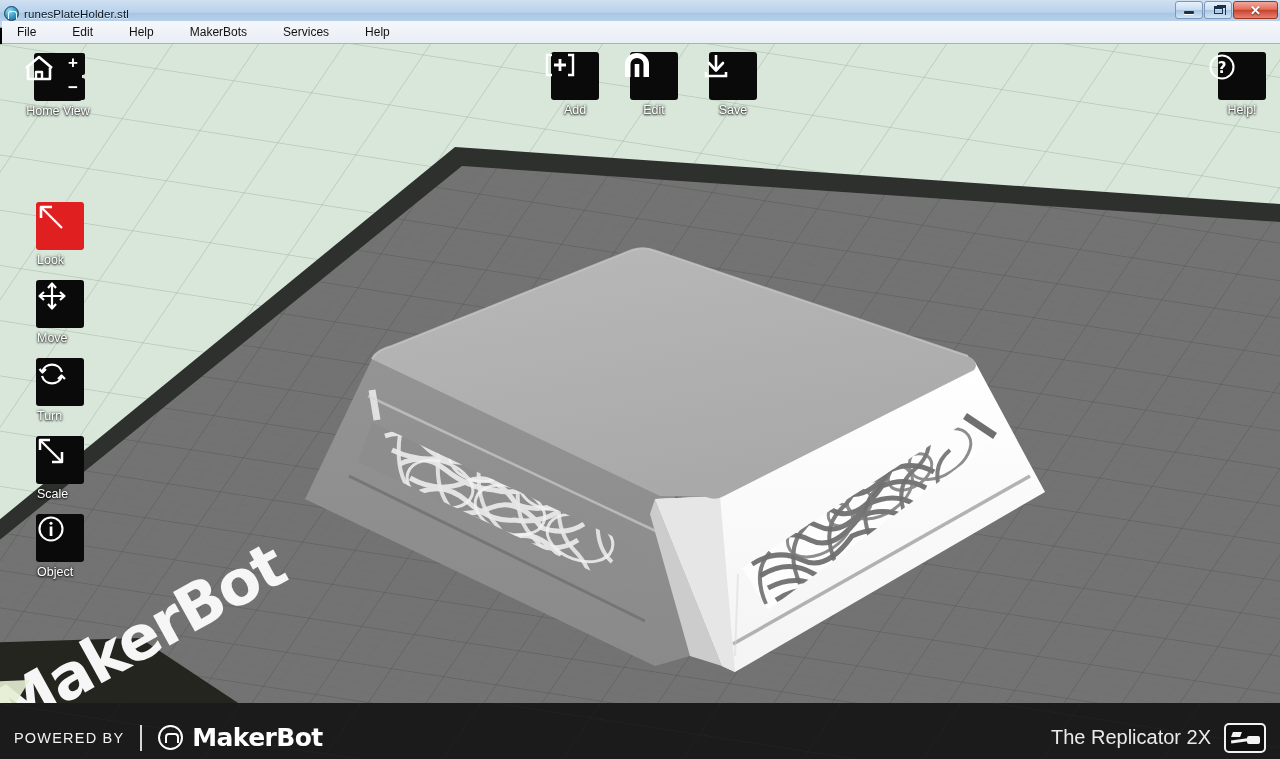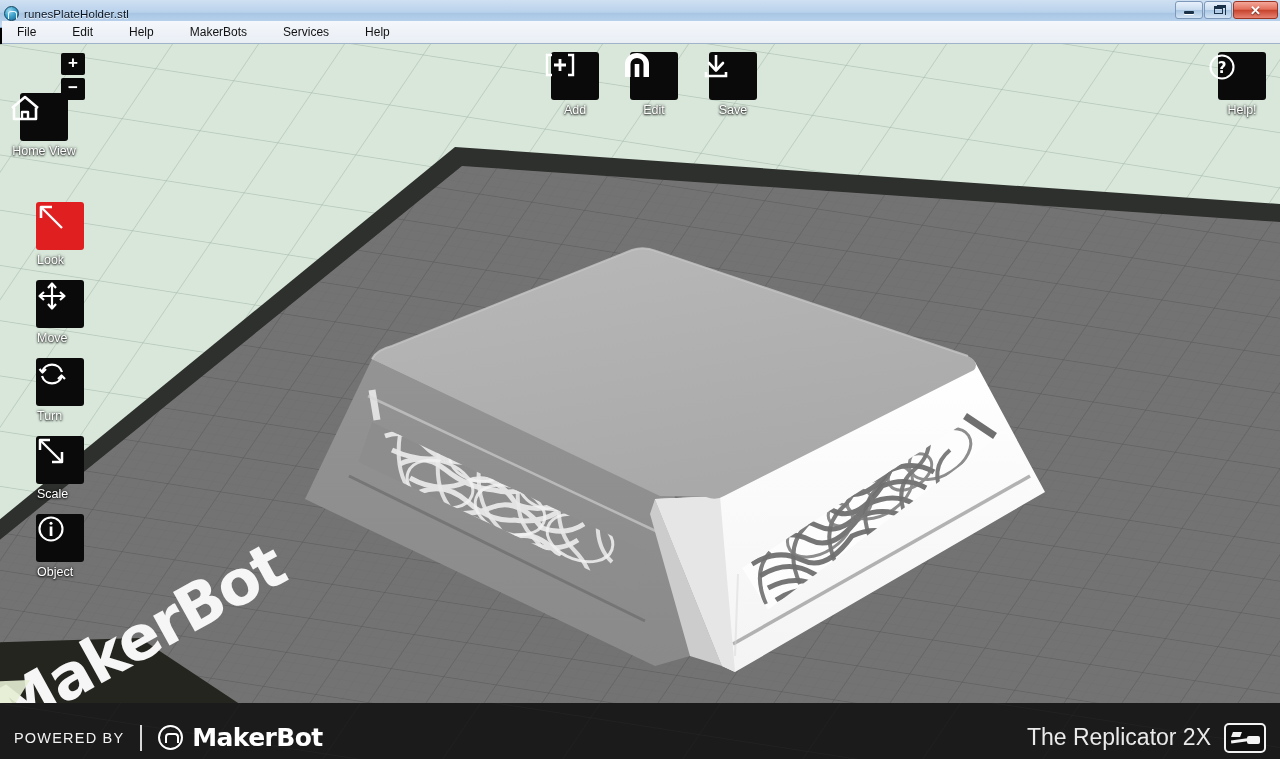--- a/index.html
+++ b/index.html
@@ -130,21 +130,21 @@
   }
   .mb-mark::after {
     content: ""; position: absolute; left: 5px; top: 6px; width: 10px; height: 8px;
     border: 2px solid #fff; border-bottom: none; border-radius: 4px 4px 0 0;
   }
   .mb-word {
     font-size: 25px; font-weight: bold; color: #fff; letter-spacing: -.6px;
     font-family: "DejaVu Sans", sans-serif;
   }
   .status-right { display: flex; align-items: center; gap: 13px; position: relative; z-index: 2; }
-  .printer-name { font-size: 23px; color: #eaeaea; white-space: nowrap; }
+  .printer-name { font-size: 20px; color: #eaeaea; white-space: nowrap; }
   .printer-icon {
     width: 42px; height: 30px; border: 2.5px solid #f2f2f2; border-radius: 5px;
     background: #101010; position: relative; flex: none; overflow: hidden;
   }
   .printer-icon .plug {
     position: absolute; right: 4px; top: 11px; width: 13px; height: 8px;
     background: #f2f2f2; border-radius: 2px;
   }
   .printer-icon .cable {
     position: absolute; left: 5px; top: 14px; width: 22px; height: 2.5px;
@@ -317,21 +317,21 @@
         <polygon points="655,455 722,622 690,612 650,470" fill="#cccccc"></polygon>
         <polygon points="655,455 722,622 735,628 720,452" fill="#e6e6e6"></polygon>
 
         <polygon points="372,315 640,205 975,318 720,452 660,452" fill="url(#topFace)"></polygon>
         <path d="M372,315 Q376,306 392,302 L632,206 Q644,202 656,207 L968,312 Q980,318 974,326 L724,452 Q716,457 706,453 L664,452 Z" fill="url(#topFace)"></path>
 
         <path d="M372,315 Q376,306 392,302 L632,206 Q644,202 656,207 L968,312" stroke="#c6c6c6" stroke-width="2" fill="none" opacity="0.8"></path>
       </g>
     </svg>
 
-    <div class="tool" style="left:9px; top:9px;margin-top:40px;">
+    <div class="tool" style="left:23px; top:9px;">
       <div class="tool-box">
         <svg width="32" height="30" viewBox="0 0 32 30">
           <path d="M3,15 L16,4 L29,15" stroke="#fff" stroke-width="2.6" fill="none" stroke-linejoin="round"></path>
           <path d="M5,14.5 V26 H27 V14.5" stroke="#fff" stroke-width="2.6" fill="none" stroke-linejoin="round"></path>
           <path d="M13,26 V19 H19 V26" stroke="#fff" stroke-width="2.4" fill="none" stroke-linejoin="round"></path>
         </svg>
       </div>
       <div class="tool-label">Home View</div>
     </div>
     <div class="zoom-stack" style="left:61px; top:9px;">

